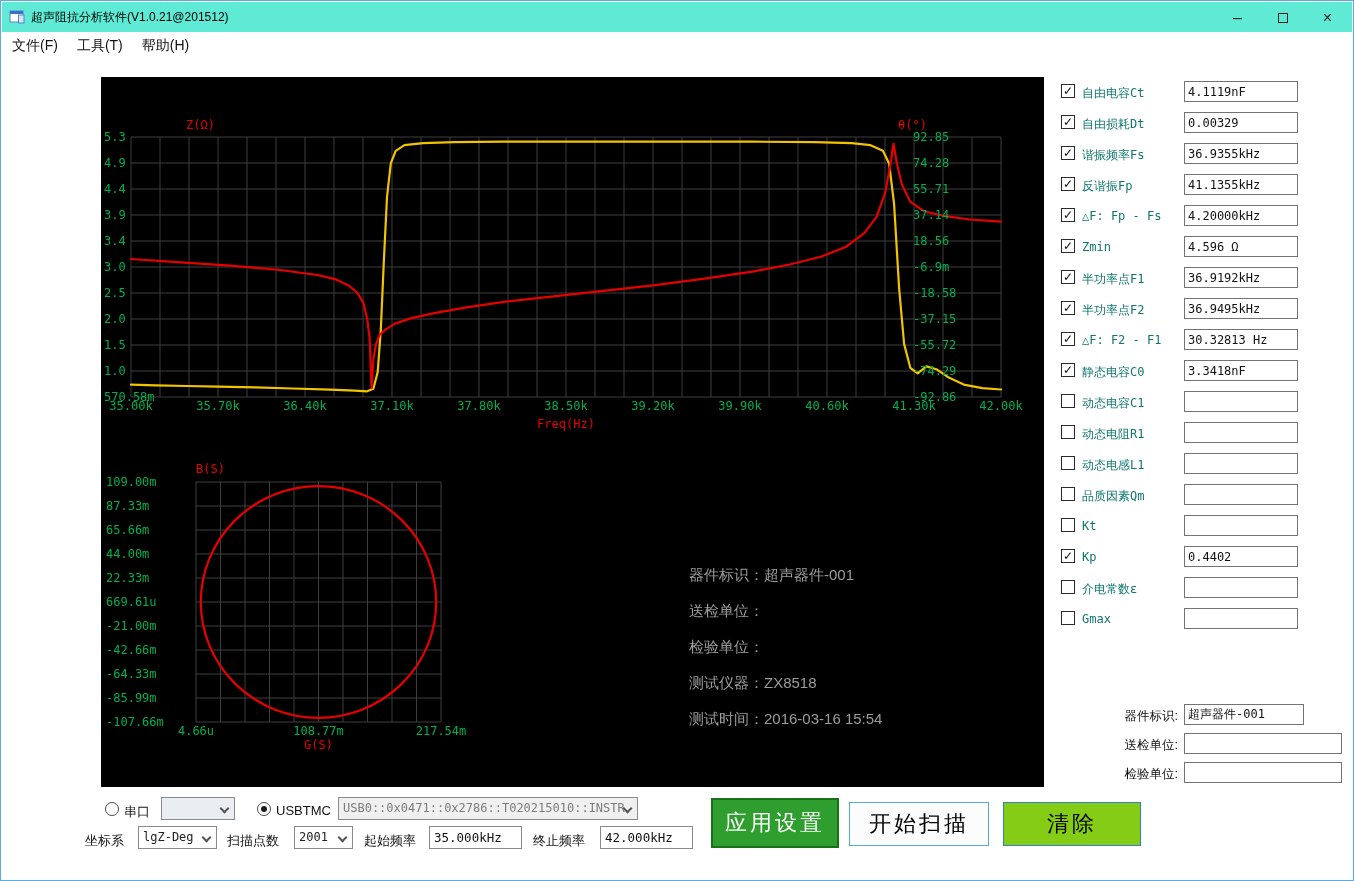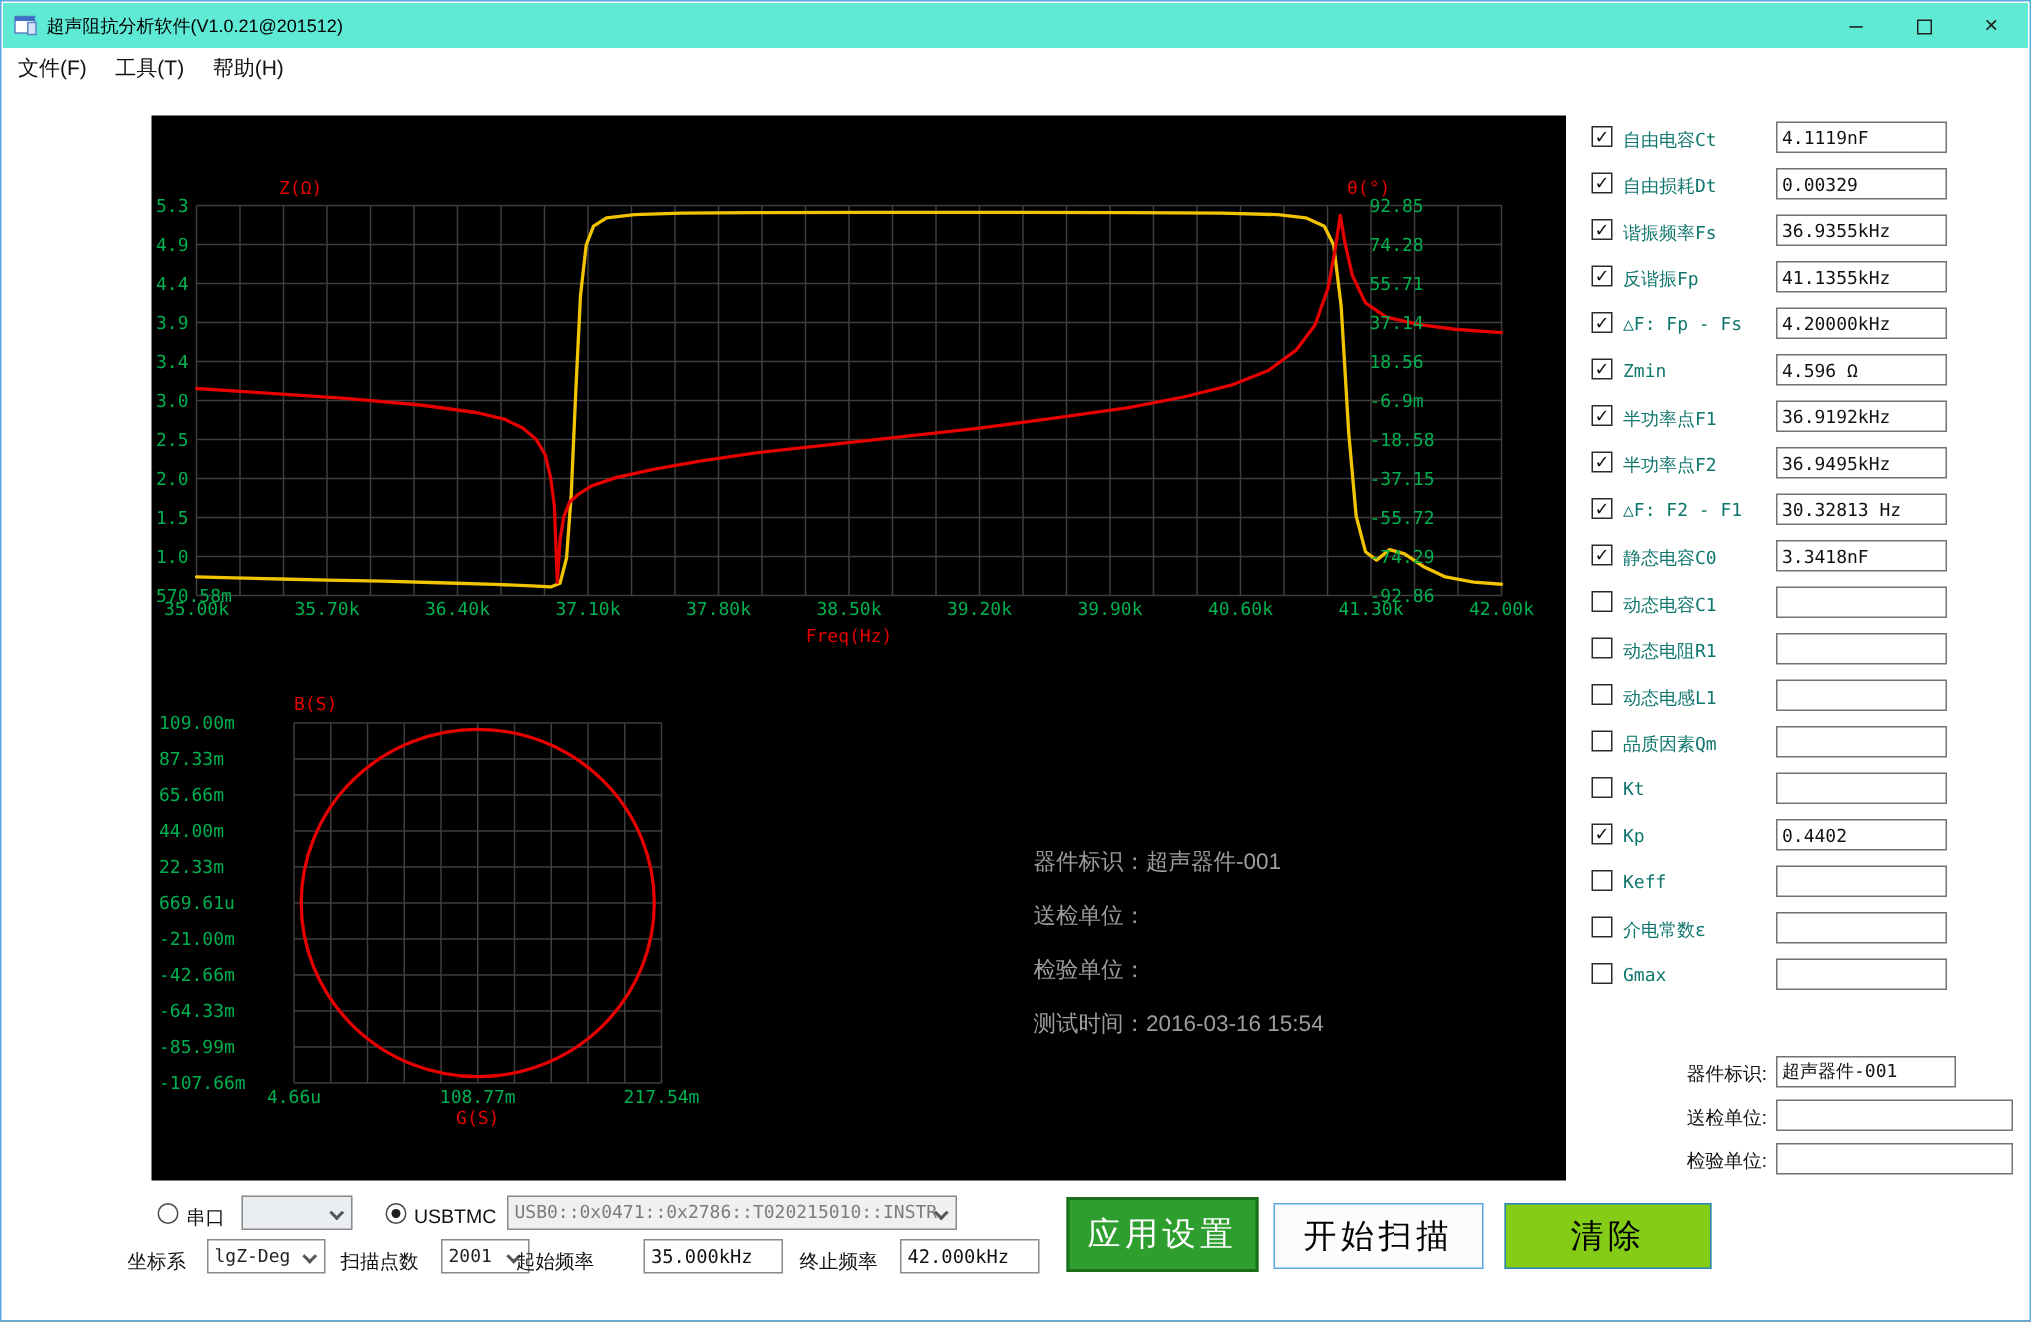--- a/index.html
+++ b/index.html
@@ -190,21 +190,21 @@
           <text x="5" y="601" fill="#00b050">-64.33m</text>
           <text x="5" y="625" fill="#00b050">-85.99m</text>
           <text x="5" y="649" fill="#00b050">-107.66m</text>
           <text x="95" y="658" fill="#00b050" text-anchor="middle">4.66u</text>
           <text x="217.5" y="658" fill="#00b050" text-anchor="middle">108.77m</text>
           <text x="340" y="658" fill="#00b050" text-anchor="middle">217.54m</text>
           <text x="95" y="396" fill="#e60000">B(S)</text>
           <text x="217.5" y="672" fill="#e60000" text-anchor="middle">G(S)</text>
         </g>
       </svg>
-    <div id="device-info"><div>器件标识：超声器件-001</div><div>送检单位：</div><div>检验单位：</div><div>测试时间：2016-03-16 15:54</div></div>
+    <div id="device-info"><div>器件标识：超声器件-001</div><div>送检单位：</div><div>检验单位：</div><div>测试仪器：ZX8518</div><div>测试时间：2016-03-16 15:54</div></div>
   </div>
 
   <div id="results">
       <div class="chk-row">
         <span class="checkbox">✓</span>
         <span class="chk-label">自由电容Ct</span>
         <input class="val-input" value="4.1119nF" style="">
       </div>
       <div class="chk-row">
         <span class="checkbox">✓</span>
@@ -273,25 +273,20 @@
       </div>
       <div class="chk-row">
         <span class="checkbox"></span>
         <span class="chk-label">Kt</span>
         <input class="val-input" style="">
       </div>
       <div class="chk-row">
         <span class="checkbox">✓</span>
         <span class="chk-label">Kp</span>
         <input class="val-input" value="0.4402" style="">
-      </div>
-      <div class="chk-row">
-        <span class="checkbox"></span>
-        <span class="chk-label">Keff</span>
-        <input class="val-input" style="">
       </div>
       <div class="chk-row">
         <span class="checkbox"></span>
         <span class="chk-label">介电常数ε</span>
         <input class="val-input" style="">
       </div>
       <div class="chk-row">
         <span class="checkbox"></span>
         <span class="chk-label">Gmax</span>
         <input class="val-input" style="">
@@ -328,21 +323,21 @@
   <span class="ctl-label" style="left:84px;top:831px">坐标系</span>
   <div class="combo" style="left:137px;top:825px;width:79px">
     <span class="combo-text">lgZ-Deg</span>
     <span class="chev"></span>
   </div>
   <span class="ctl-label" style="left:226px;top:831px">扫描点数</span>
   <div class="combo" style="left:293px;top:825px;width:59px">
     <span class="combo-text">2001</span>
     <span class="chev"></span>
   </div>
-  <span class="ctl-label" style="left:343px;top:831px">起始频率</span>
+  <span class="ctl-label" style="left:363px;top:831px">起始频率</span>
   <input class="textfield" style="left: 428px; top: 825px; width: 93px;" value="35.000kHz">
   <span class="ctl-label" style="left:532px;top:831px">终止频率</span>
   <input class="textfield" style="left: 599px; top: 825px; width: 93px;" value="42.000kHz">
 
   <div class="btn" id="apply-btn">应用设置</div>
   <div class="btn" id="start-btn">开始扫描</div>
   <div class="btn" id="clear-btn">清除</div>
 
 </div>
 

